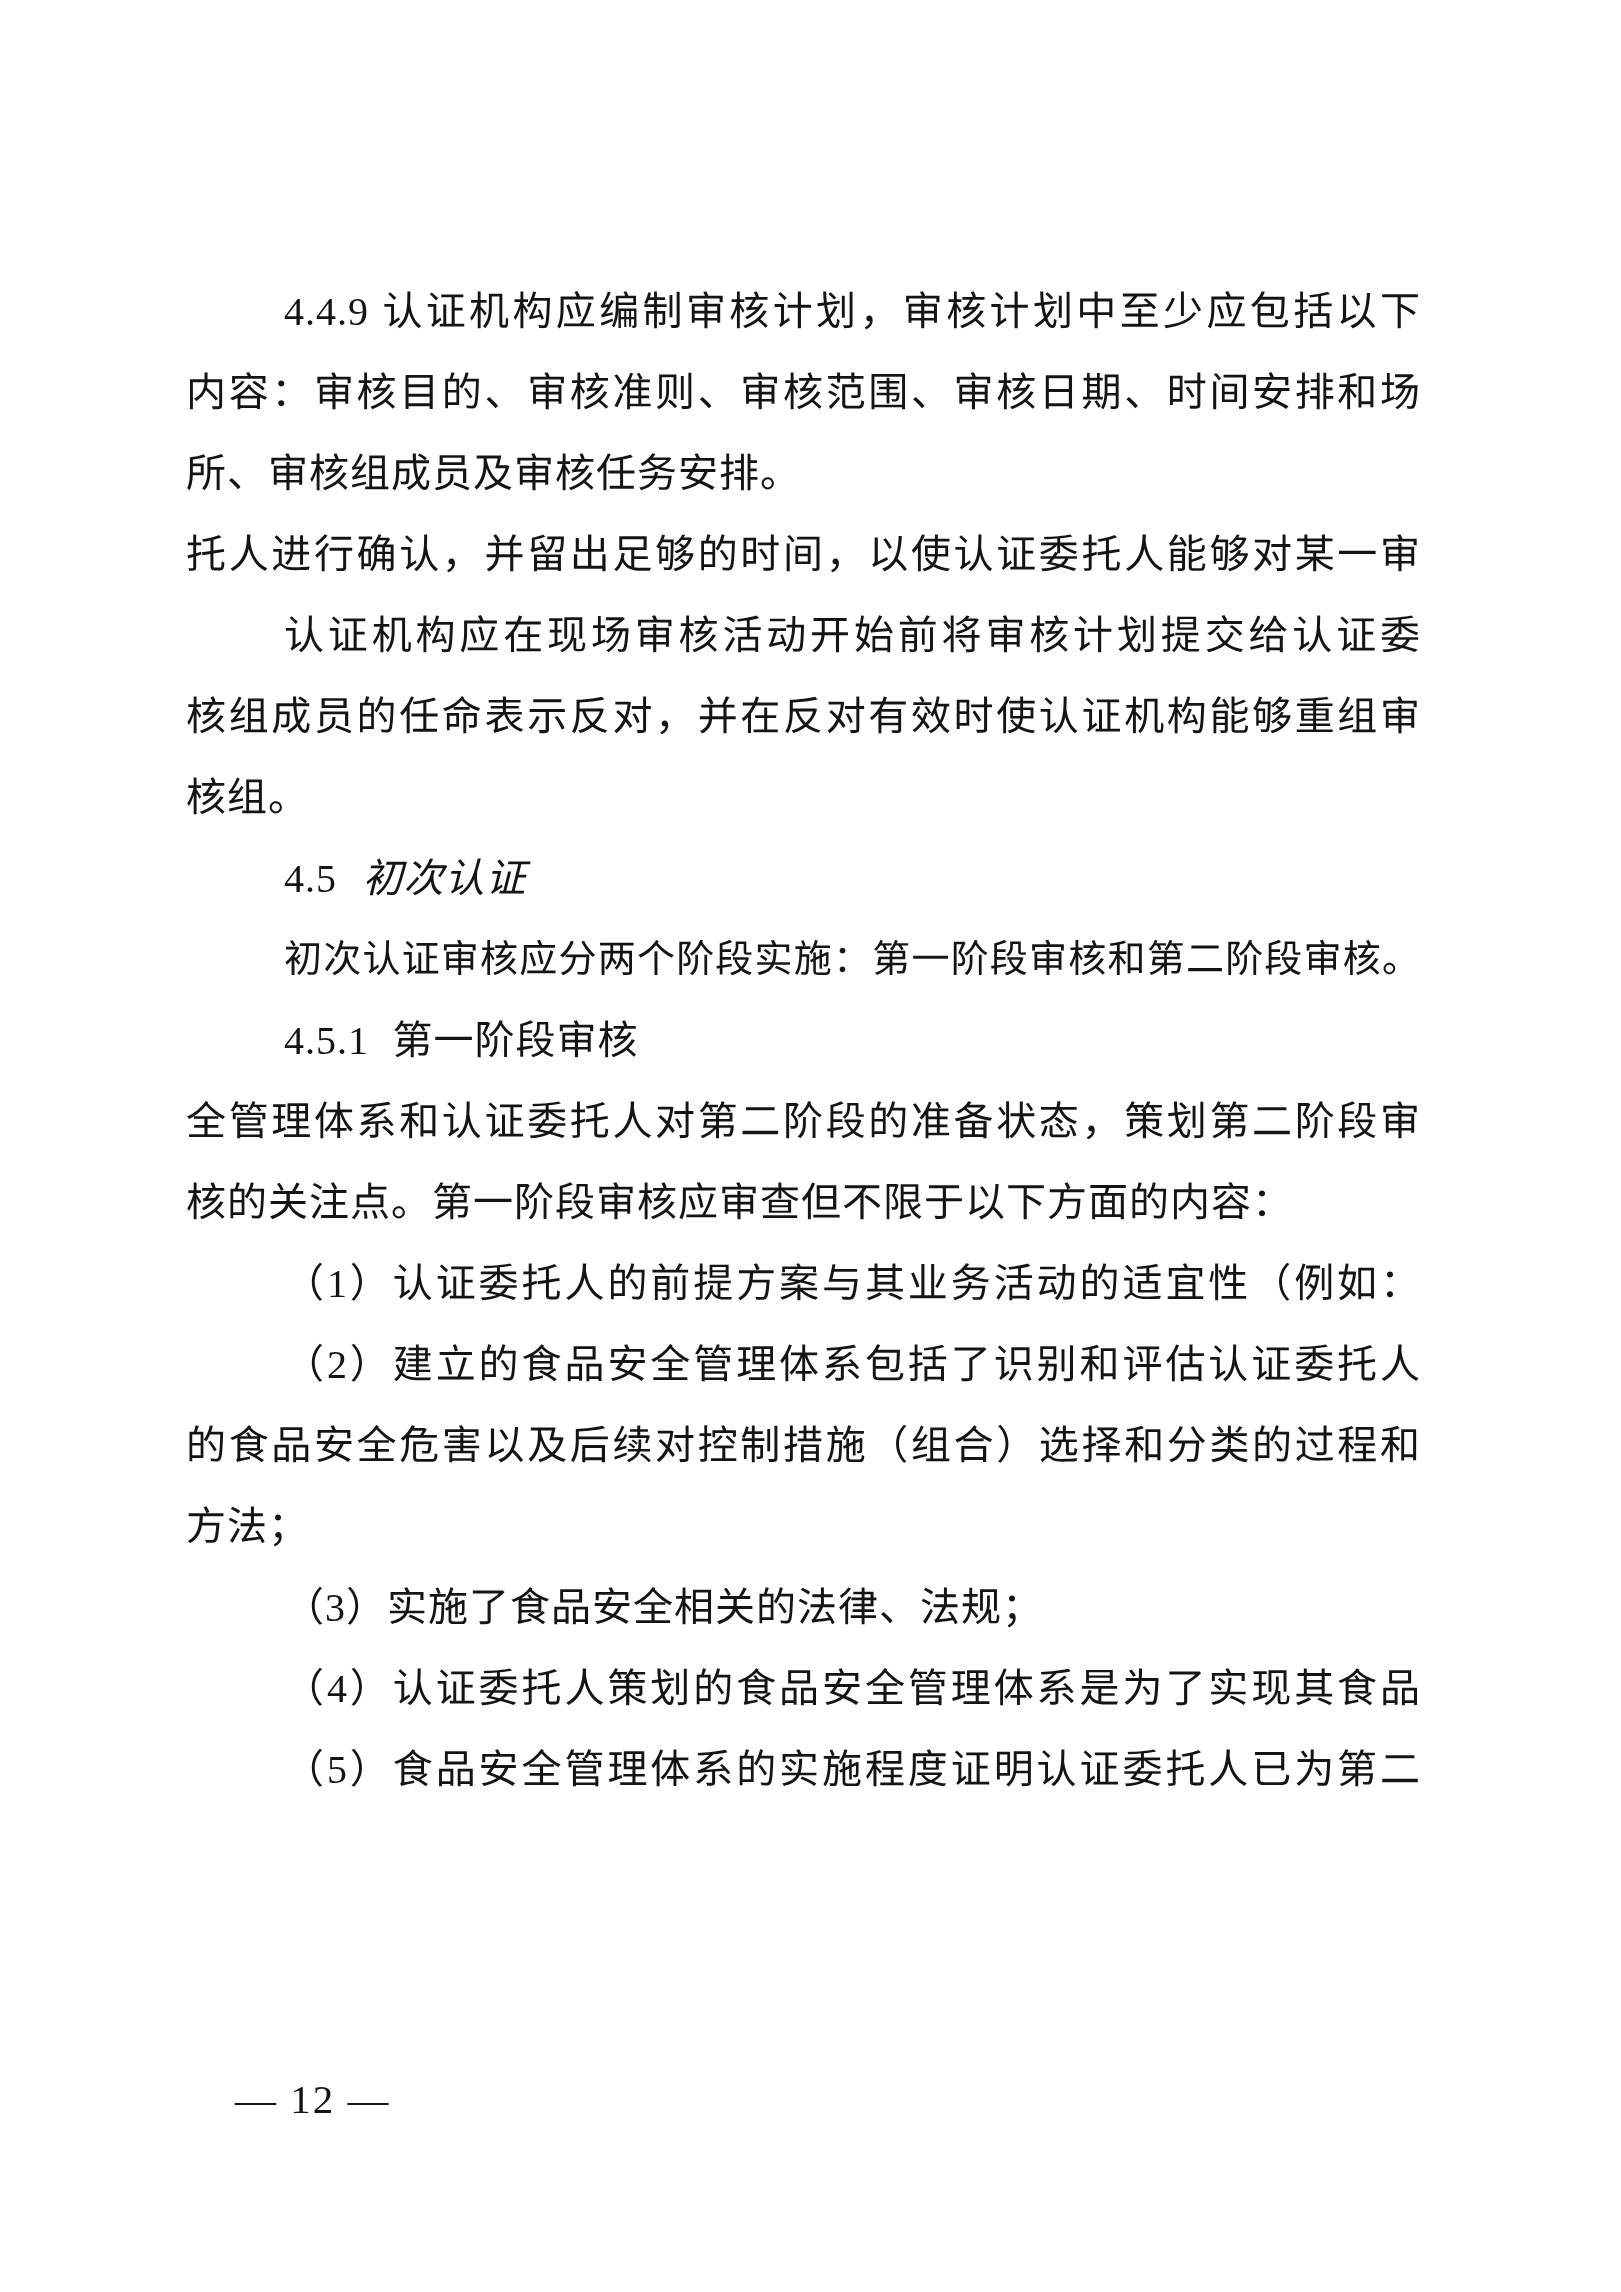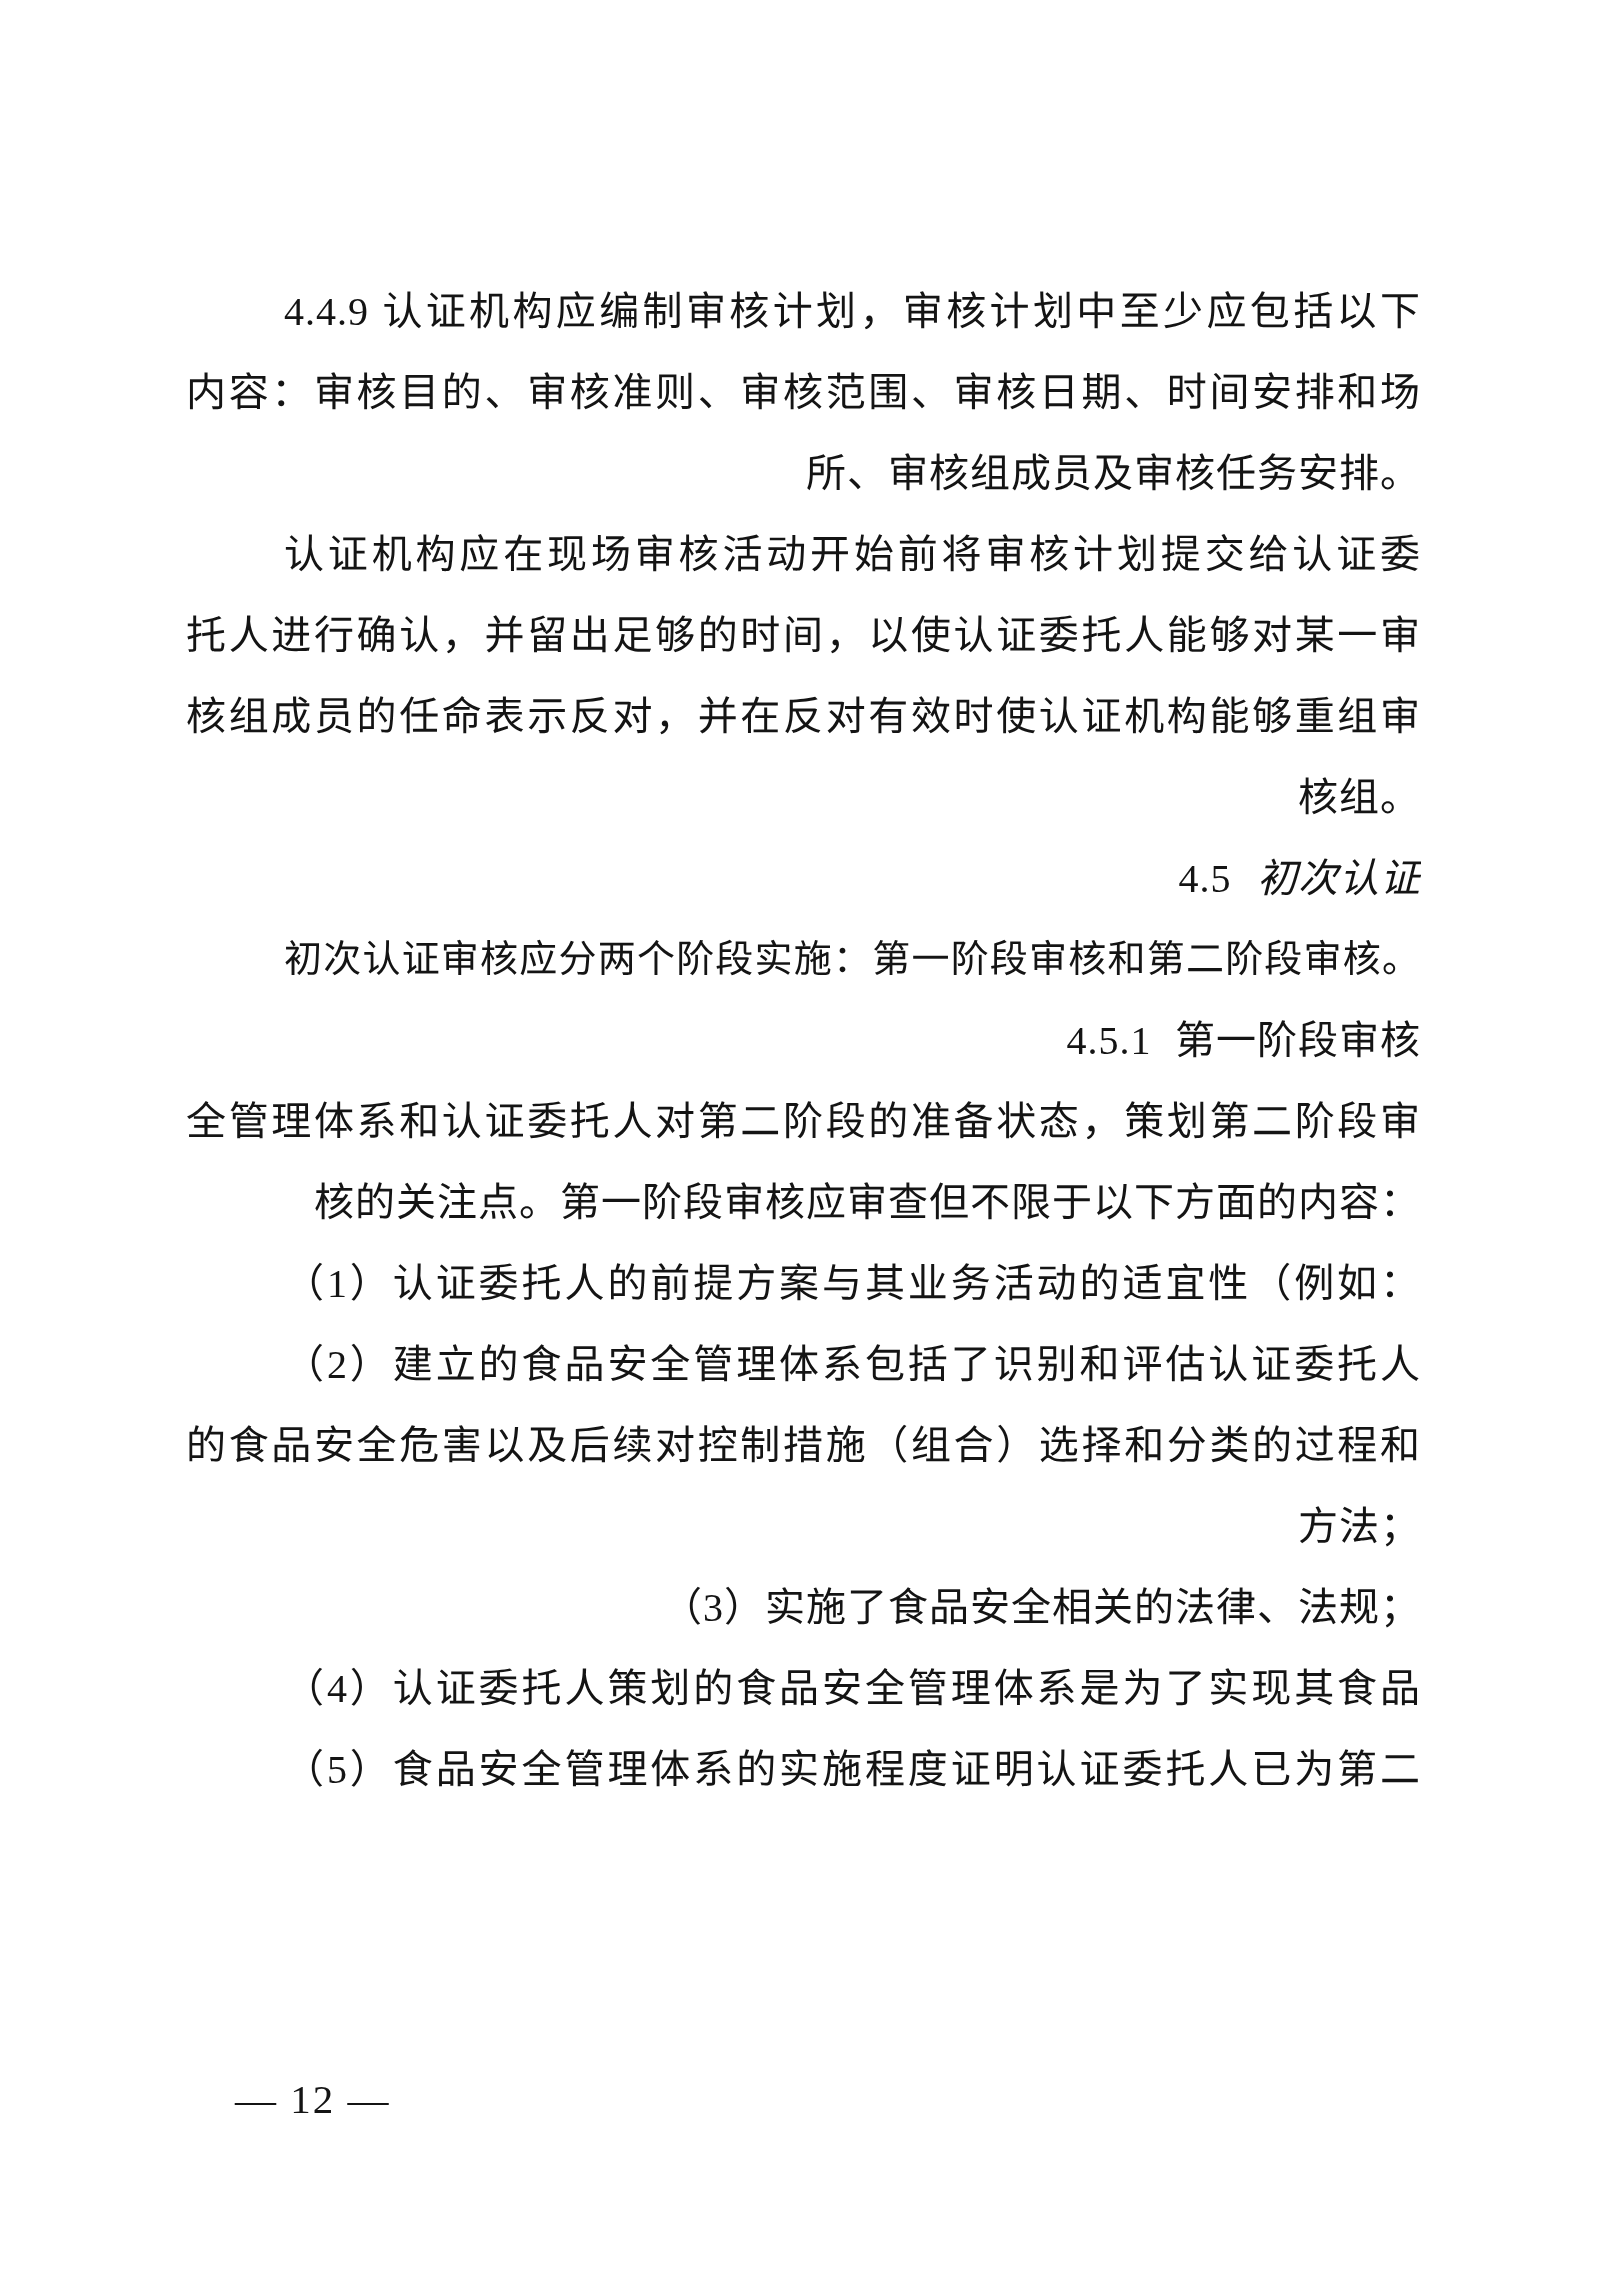--- a/index.html
+++ b/index.html
@@ -16,21 +16,20 @@
     left:186px;top:271px;
     width:1235px;
   }
   .ln{
     height:81px;
     line-height:81px;
     font-size:40px;
     white-space:nowrap;
     overflow:hidden;
     letter-spacing:1px;
-    text-align:right;
   }
   .j{
     text-align:justify;
     text-align-last:justify;
     text-justify:inter-character;
   }
   .ind{ text-indent:98px; }
   .tight{ font-size:38px; }
   .h-num{ font-style:normal; }
   .h-title{ margin-left:25.5px;margin-top:32px; }
@@ -48,22 +47,22 @@
 </head>
 <body>
 
 <div class="page">
   <div class="textblock">
 
     <div class="ln ind j">4.4.9 认证机构应编制审核计划，审核计划中至少应包括以下</div>
     <div class="ln j">内容：审核目的、审核准则、审核范围、审核日期、时间安排和场</div>
     <div class="ln">所、审核组成员及审核任务安排。</div>
 
+    <div class="ln j">托人进行确认，并留出足够的时间，以使认证委托人能够对某一审</div>
     <div class="ln ind j">认证机构应在现场审核活动开始前将审核计划提交给认证委</div>
-    <div class="ln j">托人进行确认，并留出足够的时间，以使认证委托人能够对某一审</div>
     <div class="ln j">核组成员的任命表示反对，并在反对有效时使认证机构能够重组审</div>
     <div class="ln">核组。</div>
 
     <div class="ln ind">
       <span class="h-num">4.5</span><span class="h-title kai">初次认证</span>
     </div>
 
     <div class="ln ind tight j">初次认证审核应分两个阶段实施：第一阶段审核和第二阶段审核。</div>
 
     <div class="ln ind">

